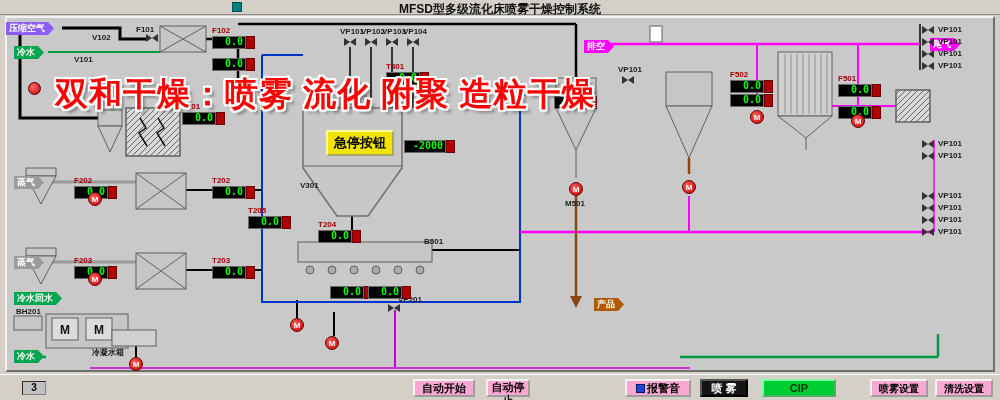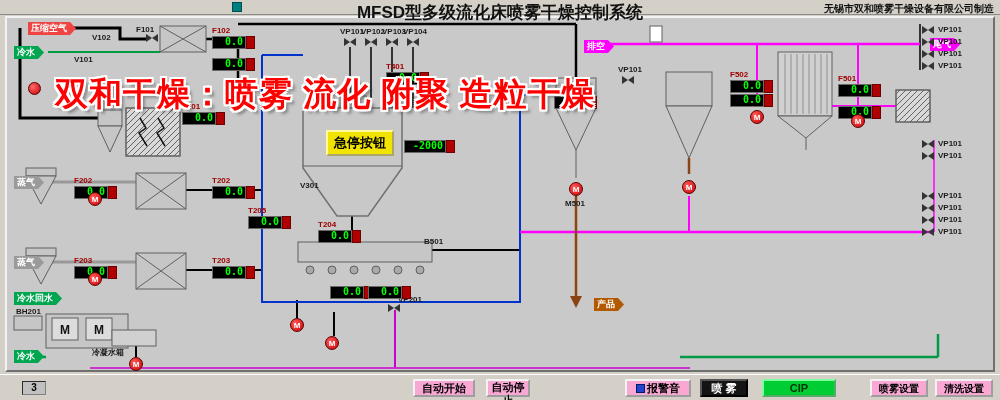--- a/index.html
+++ b/index.html
@@ -1,21 +1,21 @@
 <!DOCTYPE html>
 <html><head>
 <meta charset="utf-8">
 <style>
 *{box-sizing:border-box;margin:0;padding:0}
 html,body{width:1000px;height:400px;overflow:hidden}
 body{position:relative;font-family:"Liberation Sans","DejaVu Sans",sans-serif;background:#d4d0c8}
 
 
 #titlebar{position:absolute;left:0;top:0;width:1000px;height:15px;background:#d4d0c8;border-bottom:1px solid #8a8a8a;z-index:5}
-#title{position:absolute;left:0;right:0;top:1px;text-align:center;font-size:17px;font-weight:bold;color:#111}
+#title{position:absolute;left:0;right:0;top:1px;text-align:center;font-size:12px;font-weight:bold;color:#111}
 #mfr{position:absolute;right:6px;top:2px;font-size:10px;font-weight:bold;color:#111}
 #titleicon{position:absolute;left:232px;top:2px;width:10px;height:10px;background:#008080;border:1px solid #004d4d}
 
 
 #panel{position:absolute;left:5px;top:16px;width:990px;height:356px;background:#c9c9c9;border:2px solid;border-color:#f2f2f2 #707070 #707070 #f2f2f2;z-index:0}
 
 svg#piping{position:absolute;left:0;top:0;z-index:1}
 
 #diagram{position:absolute;left:0;top:0;width:1000px;height:400px;z-index:2}
 
@@ -63,21 +63,20 @@
 #btn-spray{background:#141414;color:#fff;border-color:#555}
 #btn-cip{background:#00cc33;color:#003300;border-color:#7dff9e}
 .mute-ico{display:inline-block;width:9px;height:9px;background:#2244cc;border:1px solid #001a66;margin-right:2px;vertical-align:-1px}
 </style>
 </head>
 <body>
 
 <div id="titlebar">
   <div id="titleicon"></div>
   <div id="title">MFSD型多级流化床喷雾干燥控制系统</div>
-  <div id="mfr">无锡市双和喷雾干燥设备有限公司制造</div>
 </div>
 
 <div id="panel"></div>
 
 <svg id="piping" width="1000" height="400" xmlns="http://www.w3.org/2000/svg">
   <defs>
     <pattern id="hatch" width="6" height="6" patternUnits="userSpaceOnUse">
       <path d="M0,6 L6,0" stroke="#666" stroke-width="1"></path>
     </pattern>
   </defs>
@@ -223,21 +222,21 @@
       <rect x="14" y="316" width="28" height="14"></rect>
     </g>
     <rect x="650" y="26" width="12" height="16" fill="#fff"></rect>
   </g>
 </svg>
 
 <div id="diagram">
   <div id="indicator"></div>
   <div id="estop">急停按钮</div>
   <div id="watermark">双和干燥：喷雾 流化 附聚 造粒干燥</div>
-<div class="flow" style="left: 28px; top: 22px; background: #ef4444;">压缩空气</div>
+<div class="flow" style="left: 6px; top: 22px; background: #8b5cf6;">压缩空气</div>
     <div class="flow" style="left: 14px; top: 46px; background: rgb(0, 165, 80);">冷水</div>
     <div class="flow" style="left: 14px; top: 176px; background: rgb(154, 154, 154);">蒸气</div>
     <div class="flow" style="left: 14px; top: 256px; background: rgb(154, 154, 154);">蒸气</div>
     <div class="flow" style="left: 14px; top: 292px; background: rgb(0, 165, 80);">冷水回水</div>
     <div class="flow" style="left: 14px; top: 350px; background: rgb(0, 165, 80);">冷水</div>
     <div class="flow" style="left: 584px; top: 40px; background: rgb(255, 0, 255);">排空</div>
     <div class="flow" style="left: 930px; top: 38px; background: rgb(255, 0, 255);">尾气</div>
     <div class="flow" style="left: 594px; top: 298px; background: rgb(178, 89, 0);">产品</div>
     <div class="tag" style="left: 92px; top: 34px;">V102</div>
     <div class="tag" style="left: 74px; top: 56px;">V101</div>

